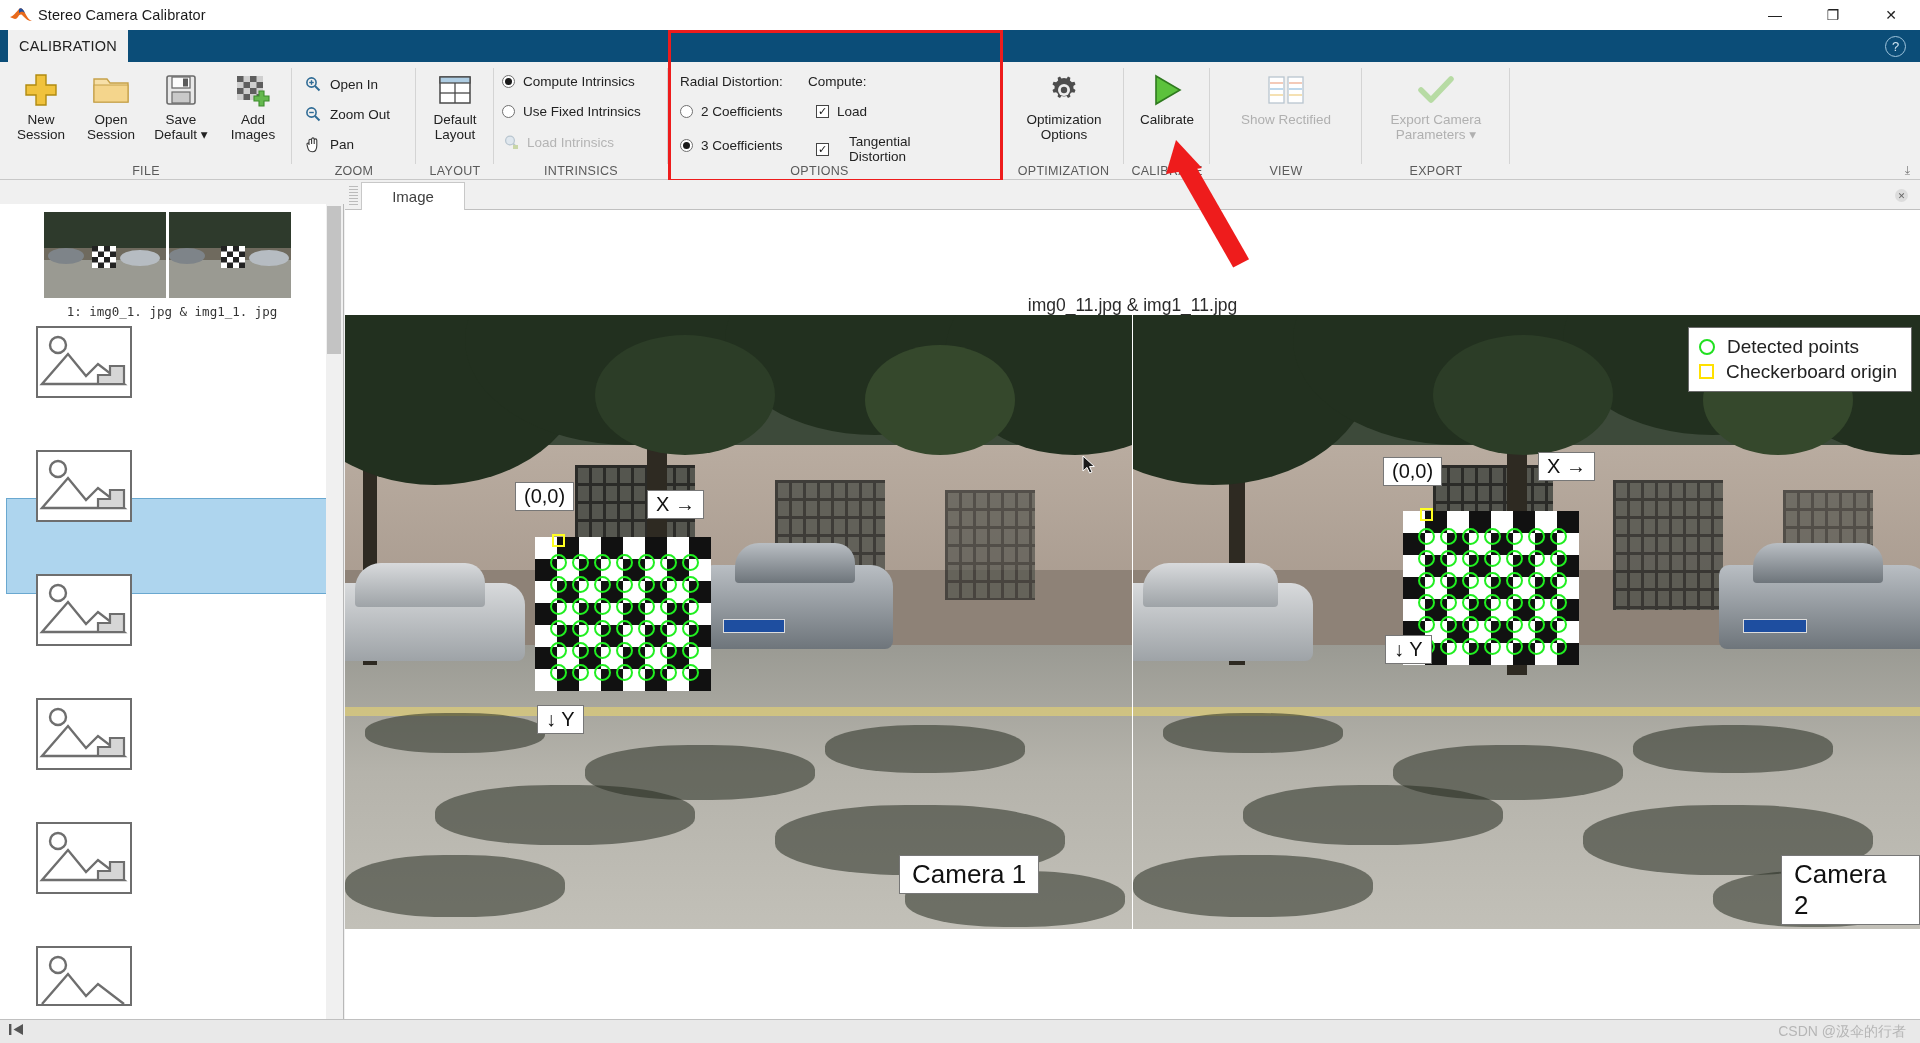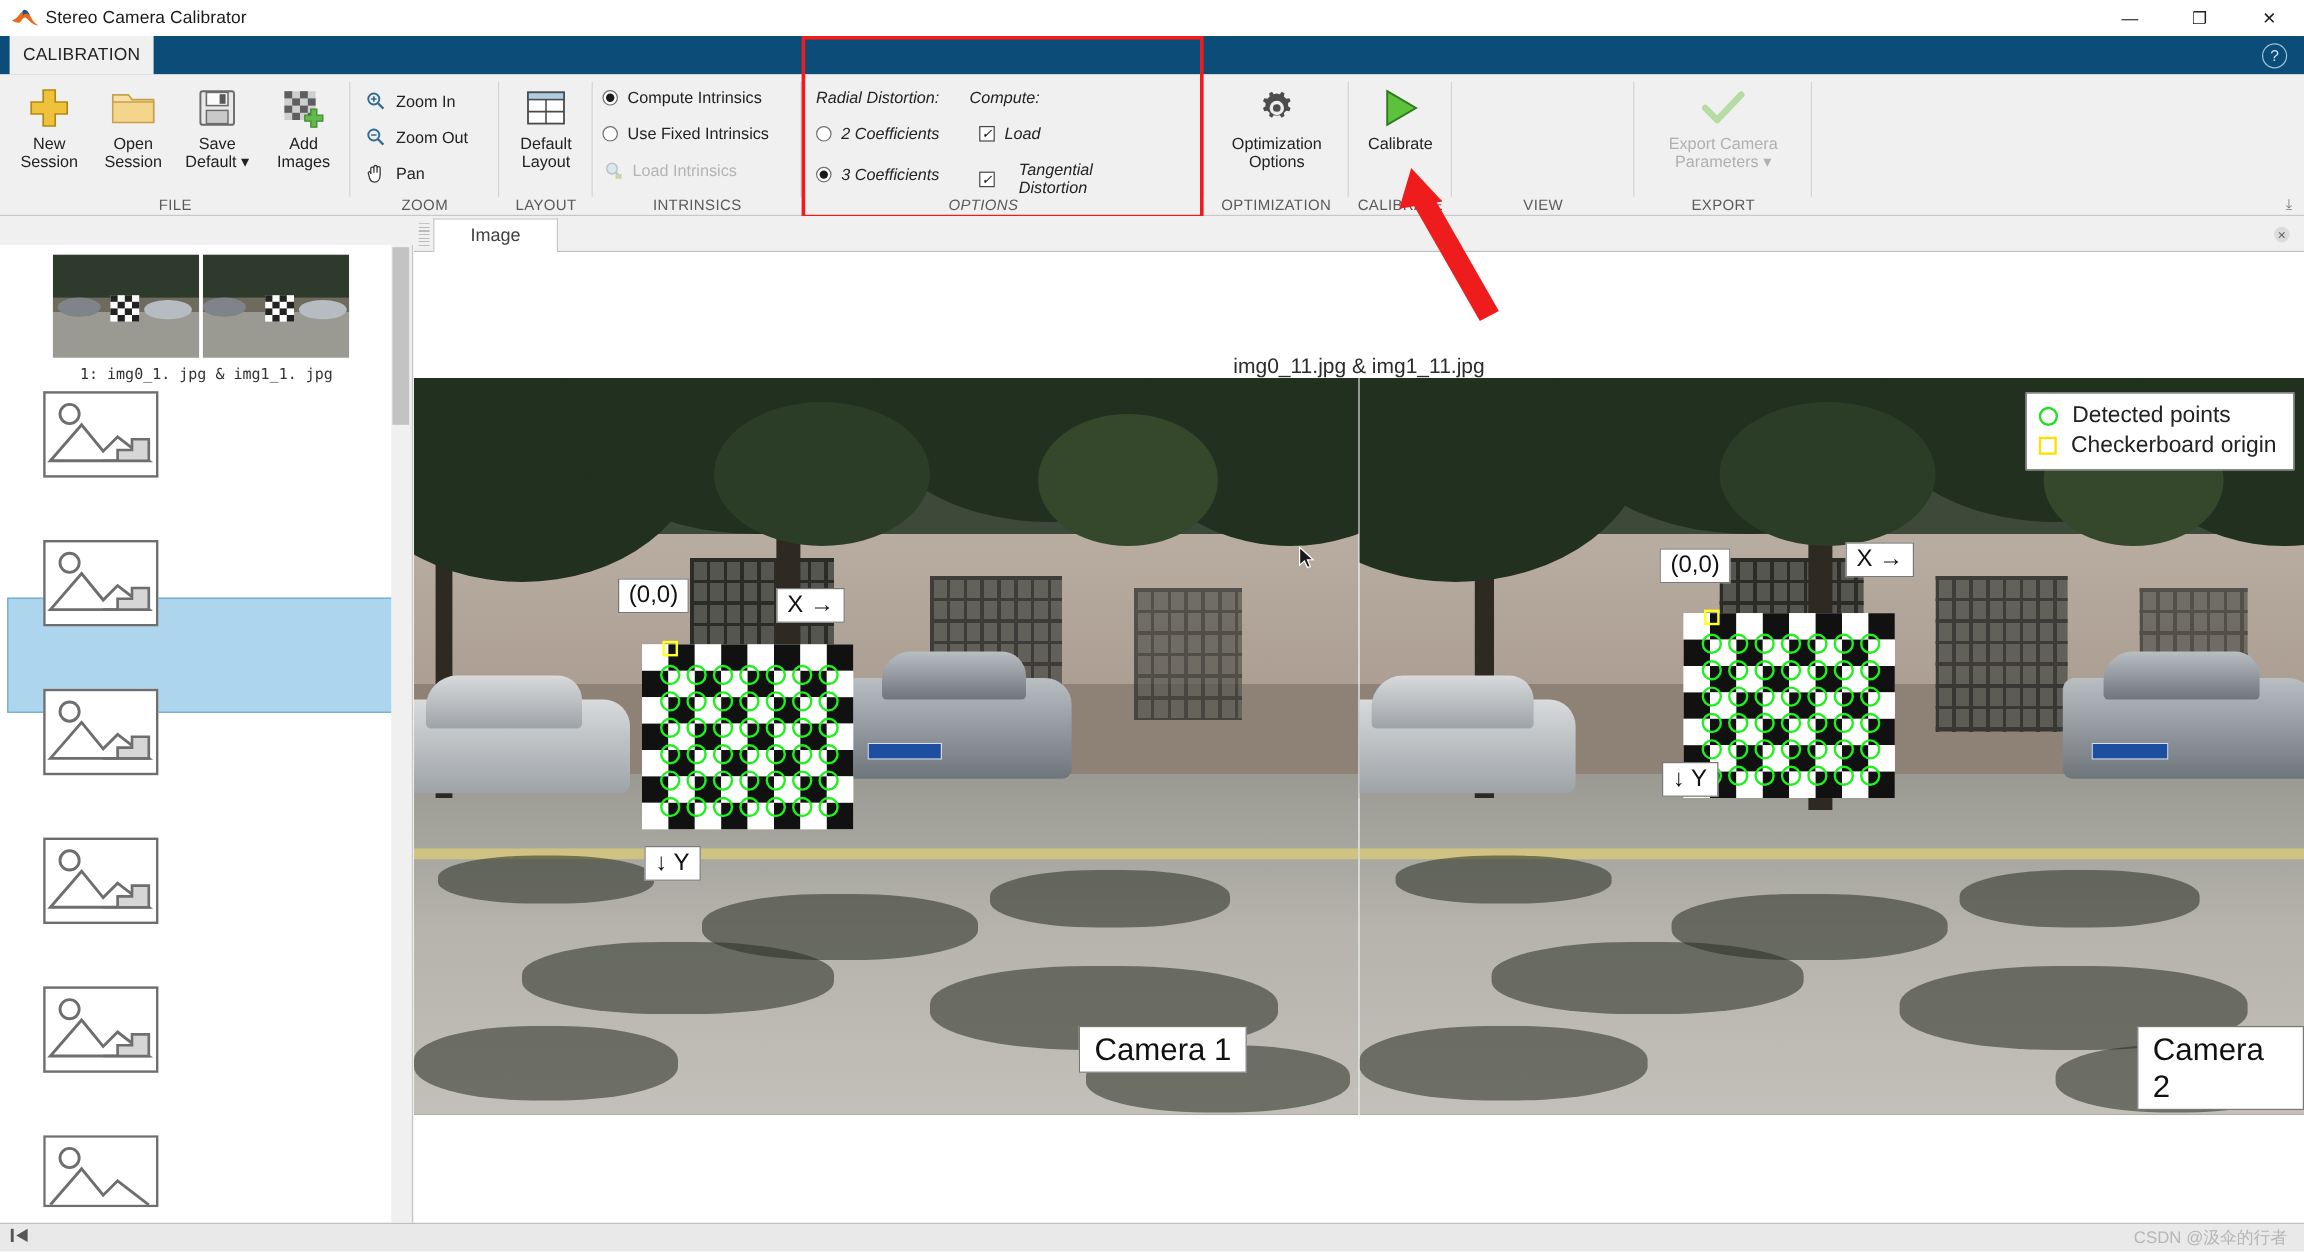--- a/index.html
+++ b/index.html
@@ -263,21 +263,21 @@
     <div class="group" style="left:292px;width:124px;">
       <div class="smallrow" style="left:10px;top:14px;">
         <span class="ico">
           <svg width="16" height="16" viewBox="0 0 16 16">
               <circle cx="6.5" cy="6.5" r="4.6" fill="none" stroke="#2f6b95" stroke-width="1.6"></circle>
               <line x1="10" y1="10" x2="14.5" y2="14.5" stroke="#2f6b95" stroke-width="1.9"></line>
               <line x1="4.2" y1="6.5" x2="8.8" y2="6.5" stroke="#2f6b95" stroke-width="1.4"></line>
               <line x1="6.5" y1="4.2" x2="6.5" y2="8.8" stroke="#2f6b95" stroke-width="1.4"></line>
             </svg>
         </span>
-        <span style="margin-left:6px">Zoom In</span>
+        <span style="margin-left:6px">Open In</span>
       </div>
       <div class="smallrow" style="left:10px;top:44px;">
         <span class="ico">
           <svg width="16" height="16" viewBox="0 0 16 16">
               <circle cx="6.5" cy="6.5" r="4.6" fill="none" stroke="#2f6b95" stroke-width="1.6"></circle>
               <line x1="10" y1="10" x2="14.5" y2="14.5" stroke="#2f6b95" stroke-width="1.9"></line>
               <line x1="4.2" y1="6.5" x2="8.8" y2="6.5" stroke="#2f6b95" stroke-width="1.4"></line>
             </svg>
         </span>
         <span style="margin-left:6px">Zoom Out</span>
@@ -326,21 +326,21 @@
             <line x1="17" y1="8" x2="17" y2="28" stroke="#4a4a4a" stroke-width="1.3"></line>
             <line x1="2" y1="18" x2="32" y2="18" stroke="#4a4a4a" stroke-width="1.3"></line>
           </svg>
         </div>
         <div class="lb"><span>Default</span><br><span>Layout</span></div>
       </div>
       <div class="group-label">LAYOUT</div>
       <div class="group-sep" style="left:77px;"></div>
     </div>
 
-    <div class="group" style="left:668px;width:303px;font-style:italic;">
+    <div class="group" style="left:668px;width:303px;">
       <div style="position:absolute;left:12px;top:12px;font-size:13.5px;color:#222;">Radial Distortion:</div>
       <div style="position:absolute;left:140px;top:12px;font-size:13.5px;color:#222;">Compute:</div>
 
       <div class="smallrow" style="left:12px;top:42px;">
         <span class="radio"></span>
         <span style="margin-left:8px">2 Coefficients</span>
       </div>
       <div class="smallrow" style="left:12px;top:76px;">
         <span class="radio on"></span>
         <span style="margin-left:8px">3 Coefficients</span>
@@ -380,20 +380,37 @@
             <path d="M6 3 L30 17 L6 31 Z" fill="#5cc23c" stroke="#2f7a1f" stroke-width="1.6"></path>
           </svg>
         </div>
         <div class="lb"><span>Calibrate</span></div>
       </div>
       <div class="group-label">CALIBRATE</div>
       <div class="group-sep" style="left:85px;"></div>
     </div>
 
     <div class="group" style="left:1210px;width:152px;">
+      <div class="bigbtn disabled" style="left:10px;width:132px;">
+        <div class="ico">
+          <svg width="40" height="32" viewBox="0 0 40 32">
+            <rect x="3" y="3" width="15" height="26" fill="#fff" stroke="#b9c5cf" stroke-width="1.3"></rect>
+            <rect x="22" y="3" width="15" height="26" fill="#fff" stroke="#b9c5cf" stroke-width="1.3"></rect>
+            <g stroke-width="1.5">
+              <line x1="4" y1="9" x2="17" y2="9" stroke="#f0b9a0"></line>
+                <line x1="23" y1="9" x2="36" y2="9" stroke="#f0b9a0"></line>
+              <line x1="4" y1="15" x2="17" y2="15" stroke="#a8cbe6"></line>
+                <line x1="23" y1="15" x2="36" y2="15" stroke="#a8cbe6"></line>
+              <line x1="4" y1="21" x2="17" y2="21" stroke="#f2d79a"></line>
+                <line x1="23" y1="21" x2="36" y2="21" stroke="#f2d79a"></line>
+            </g>
+          </svg>
+        </div>
+        <div class="lb"><span>Show Rectified</span></div>
+      </div>
       <div class="group-label">VIEW</div>
       <div class="group-sep" style="left:151px;"></div>
     </div>
 
     <div class="group" style="left:1362px;width:148px;">
       <div class="bigbtn disabled" style="left:8px;width:132px;">
         <div class="ico">
           <svg width="38" height="30" viewBox="0 0 38 30">
             <path d="M4 15 L14 25 L34 4" fill="none" stroke="#b7dba4" stroke-width="5.5" stroke-linecap="round" stroke-linejoin="round"></path>
           </svg>

